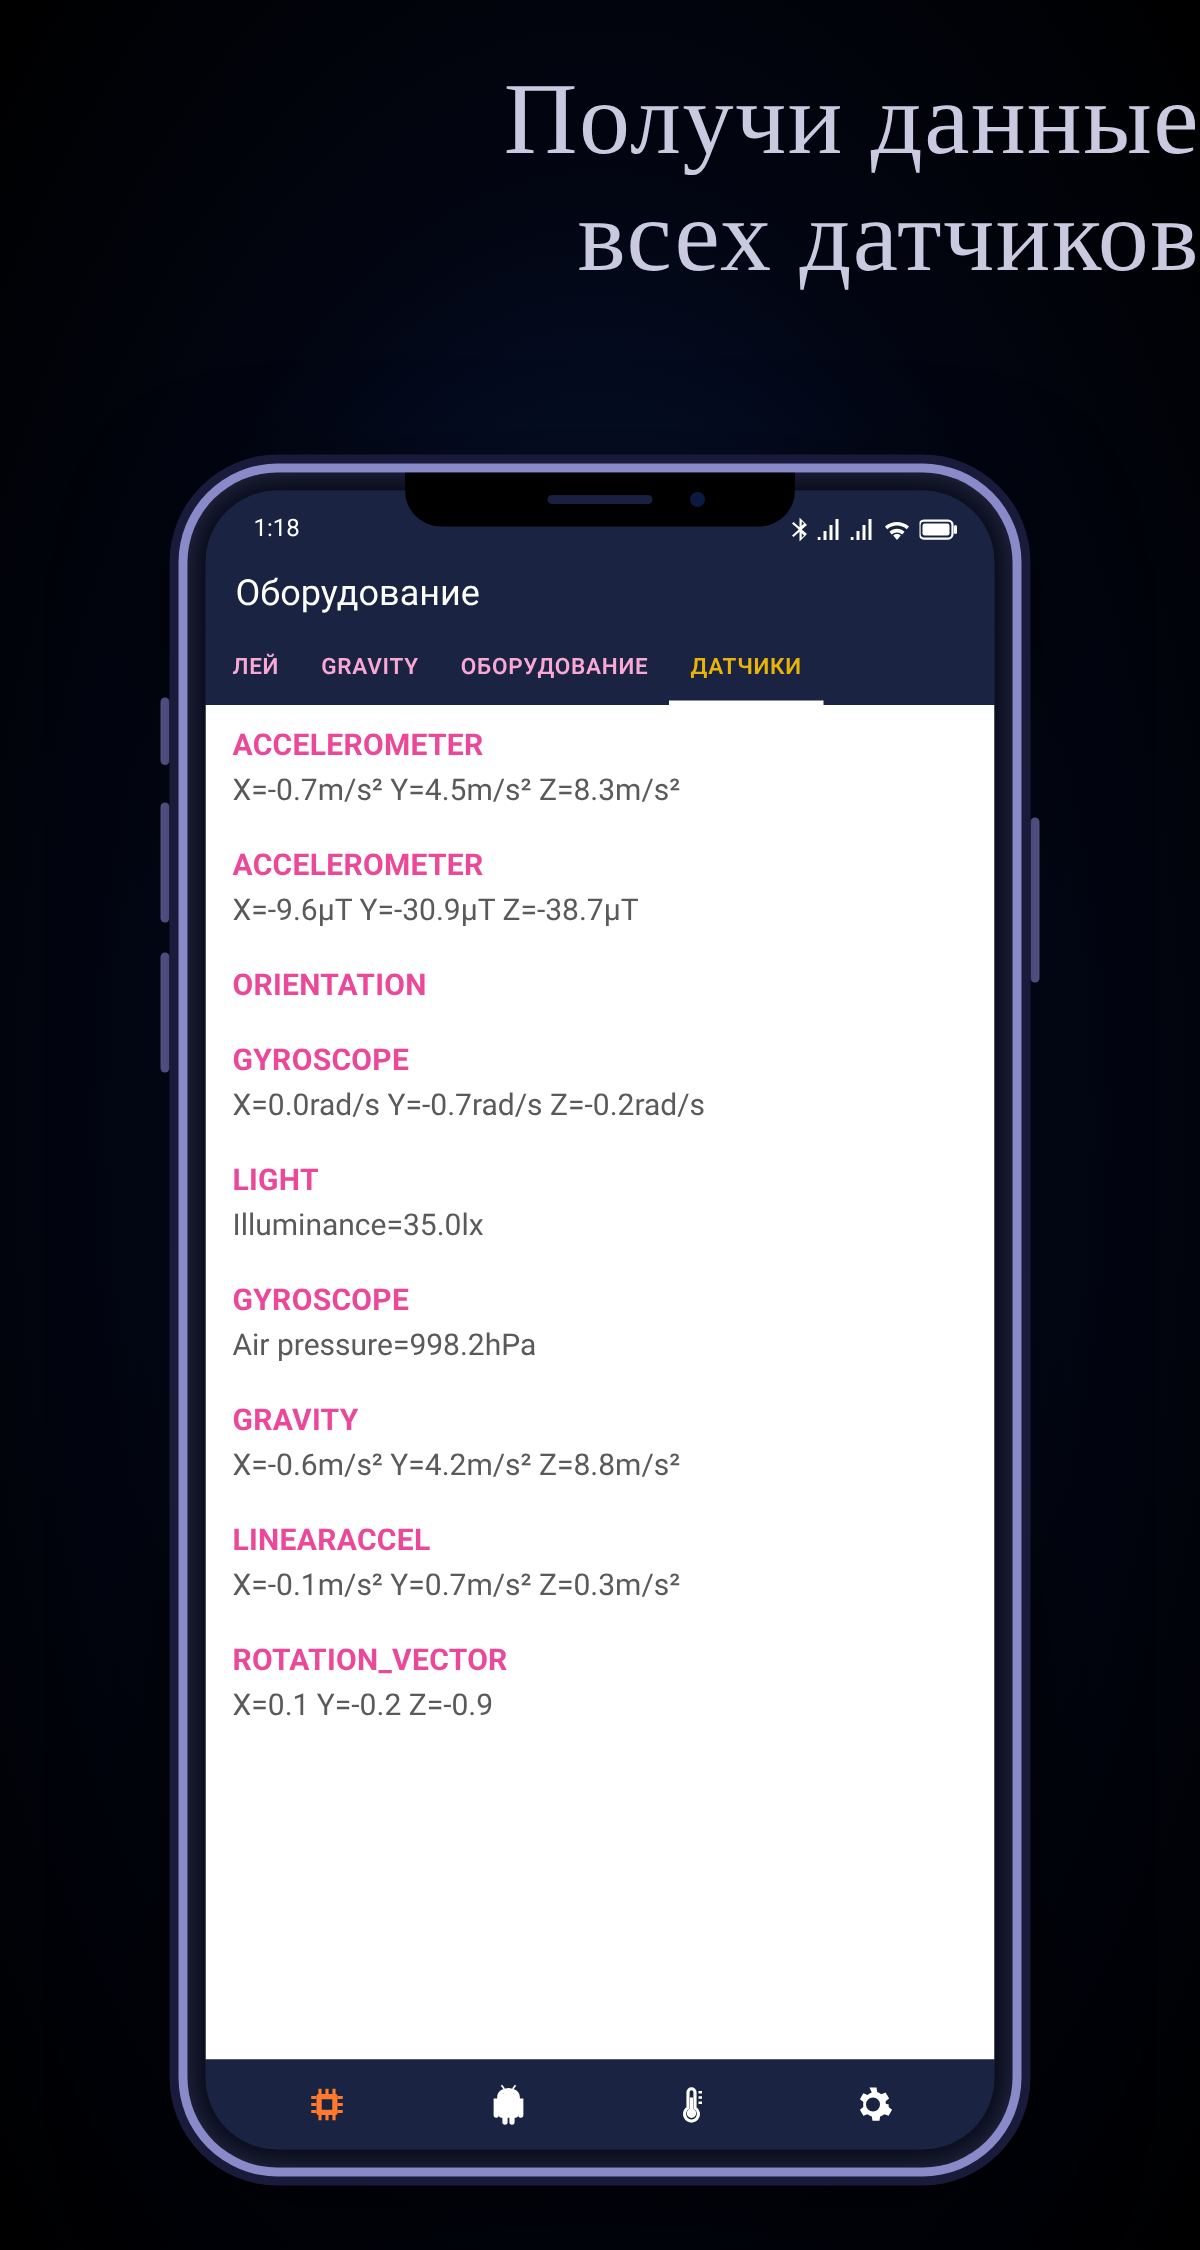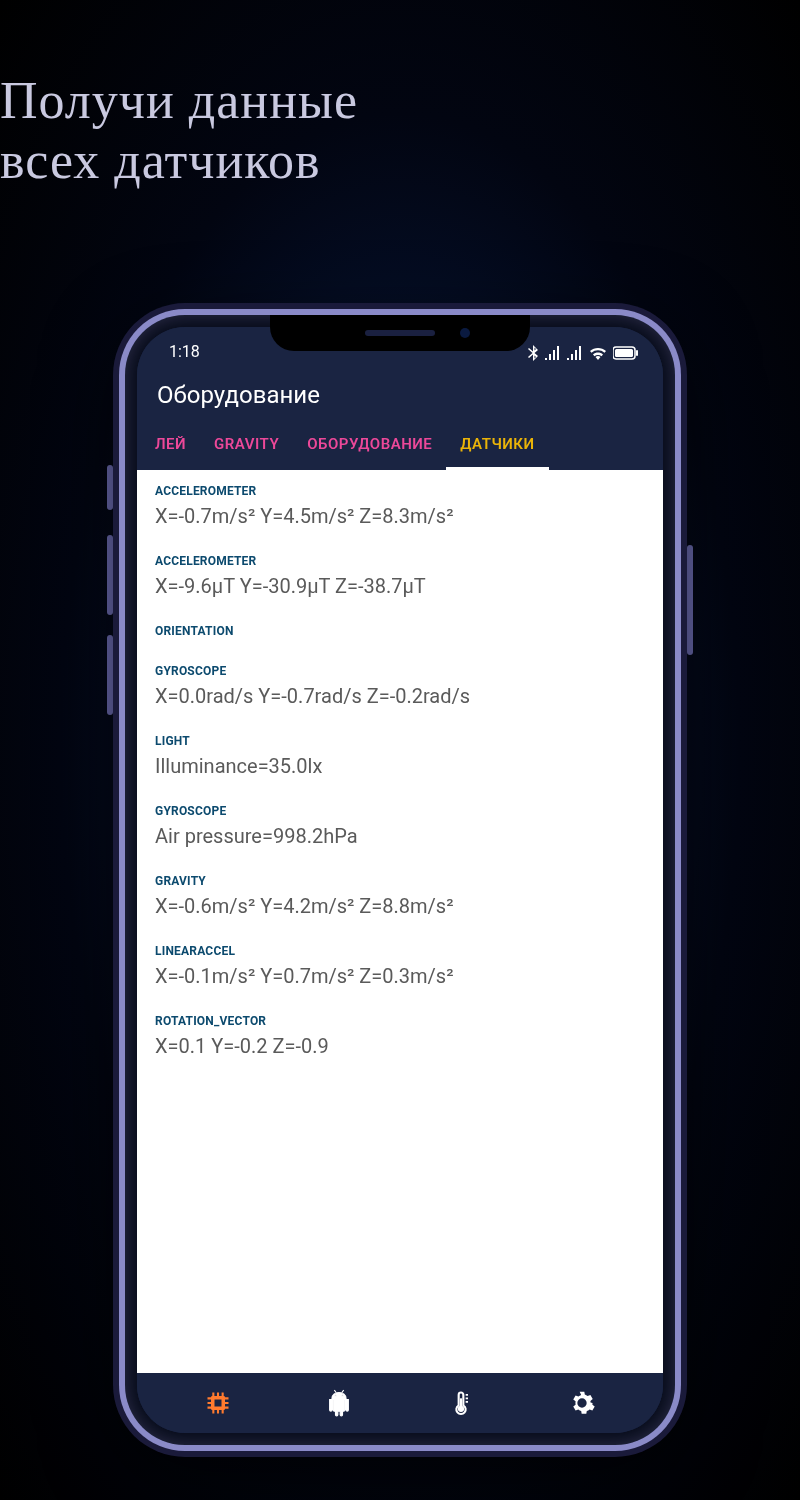--- a/index.html
+++ b/index.html
@@ -5,26 +5,26 @@
   * { box-sizing: border-box; margin: 0; padding: 0; }
   body {
     width: 800px;
     height: 1500px;
     background: radial-gradient(ellipse at center, #0a2050 0%, #020511 60%, #000000 100%);
     font-family: -apple-system, BlinkMacSystemFont, "Segoe UI", Roboto, sans-serif;
     overflow: hidden;
     position: relative;
   }
   .headline {
-    text-align: left;
+    text-align: right;
     color: #c9c9e0;
     font-family: Georgia, 'Times New Roman', serif;
-    font-size: 52px;
+    font-size: 68px;
     line-height: 1.15;
-    padding-top: 71px;
+    padding-top: 40px;
     font-weight: 400;
     letter-spacing: 1px;
   }
   .phone-wrap {
     position: absolute;
     left: 50%;
     top: 315px;
     transform: translateX(-50%);
     width: 550px;
     height: 1130px;
@@ -103,43 +103,43 @@
   .app-title { font-size: 24px; font-weight: 400; }
   .tab-bar {
     background: #1a2442;
     display: flex;
     align-items: center;
     padding: 0 4px;
     gap: 0;
     overflow: hidden;
   }
   .tab {
-    color: #ec4899;
+    color: #f9a8d4;
     font-size: 15px;
     font-weight: 600;
     letter-spacing: 0.5px;
     padding: 14px 14px;
     white-space: nowrap;
     border-bottom: 3px solid transparent;
     cursor: pointer;
   }
   .tab.active { color: #eab308; border-bottom-color: #fff; }
   .content {
     flex: 1;
     background: #fff;
     overflow-y: hidden;
     padding: 0;
   }
   .sensor-block {
     padding: 14px 18px 12px;
   }
   .sensor-name {
     font-weight: 700;
-    font-size: 12px;
-    color: #0c4a6e;
+    font-size: 20px;
+    color: #ec4899;
     letter-spacing: 0.2px;
   }
   .sensor-value {
     font-size: 20px;
     color: #5a5a5a;
     margin-top: 6px;
   }
   .bottom-nav {
     height: 60px;
     background: #1a2442;

